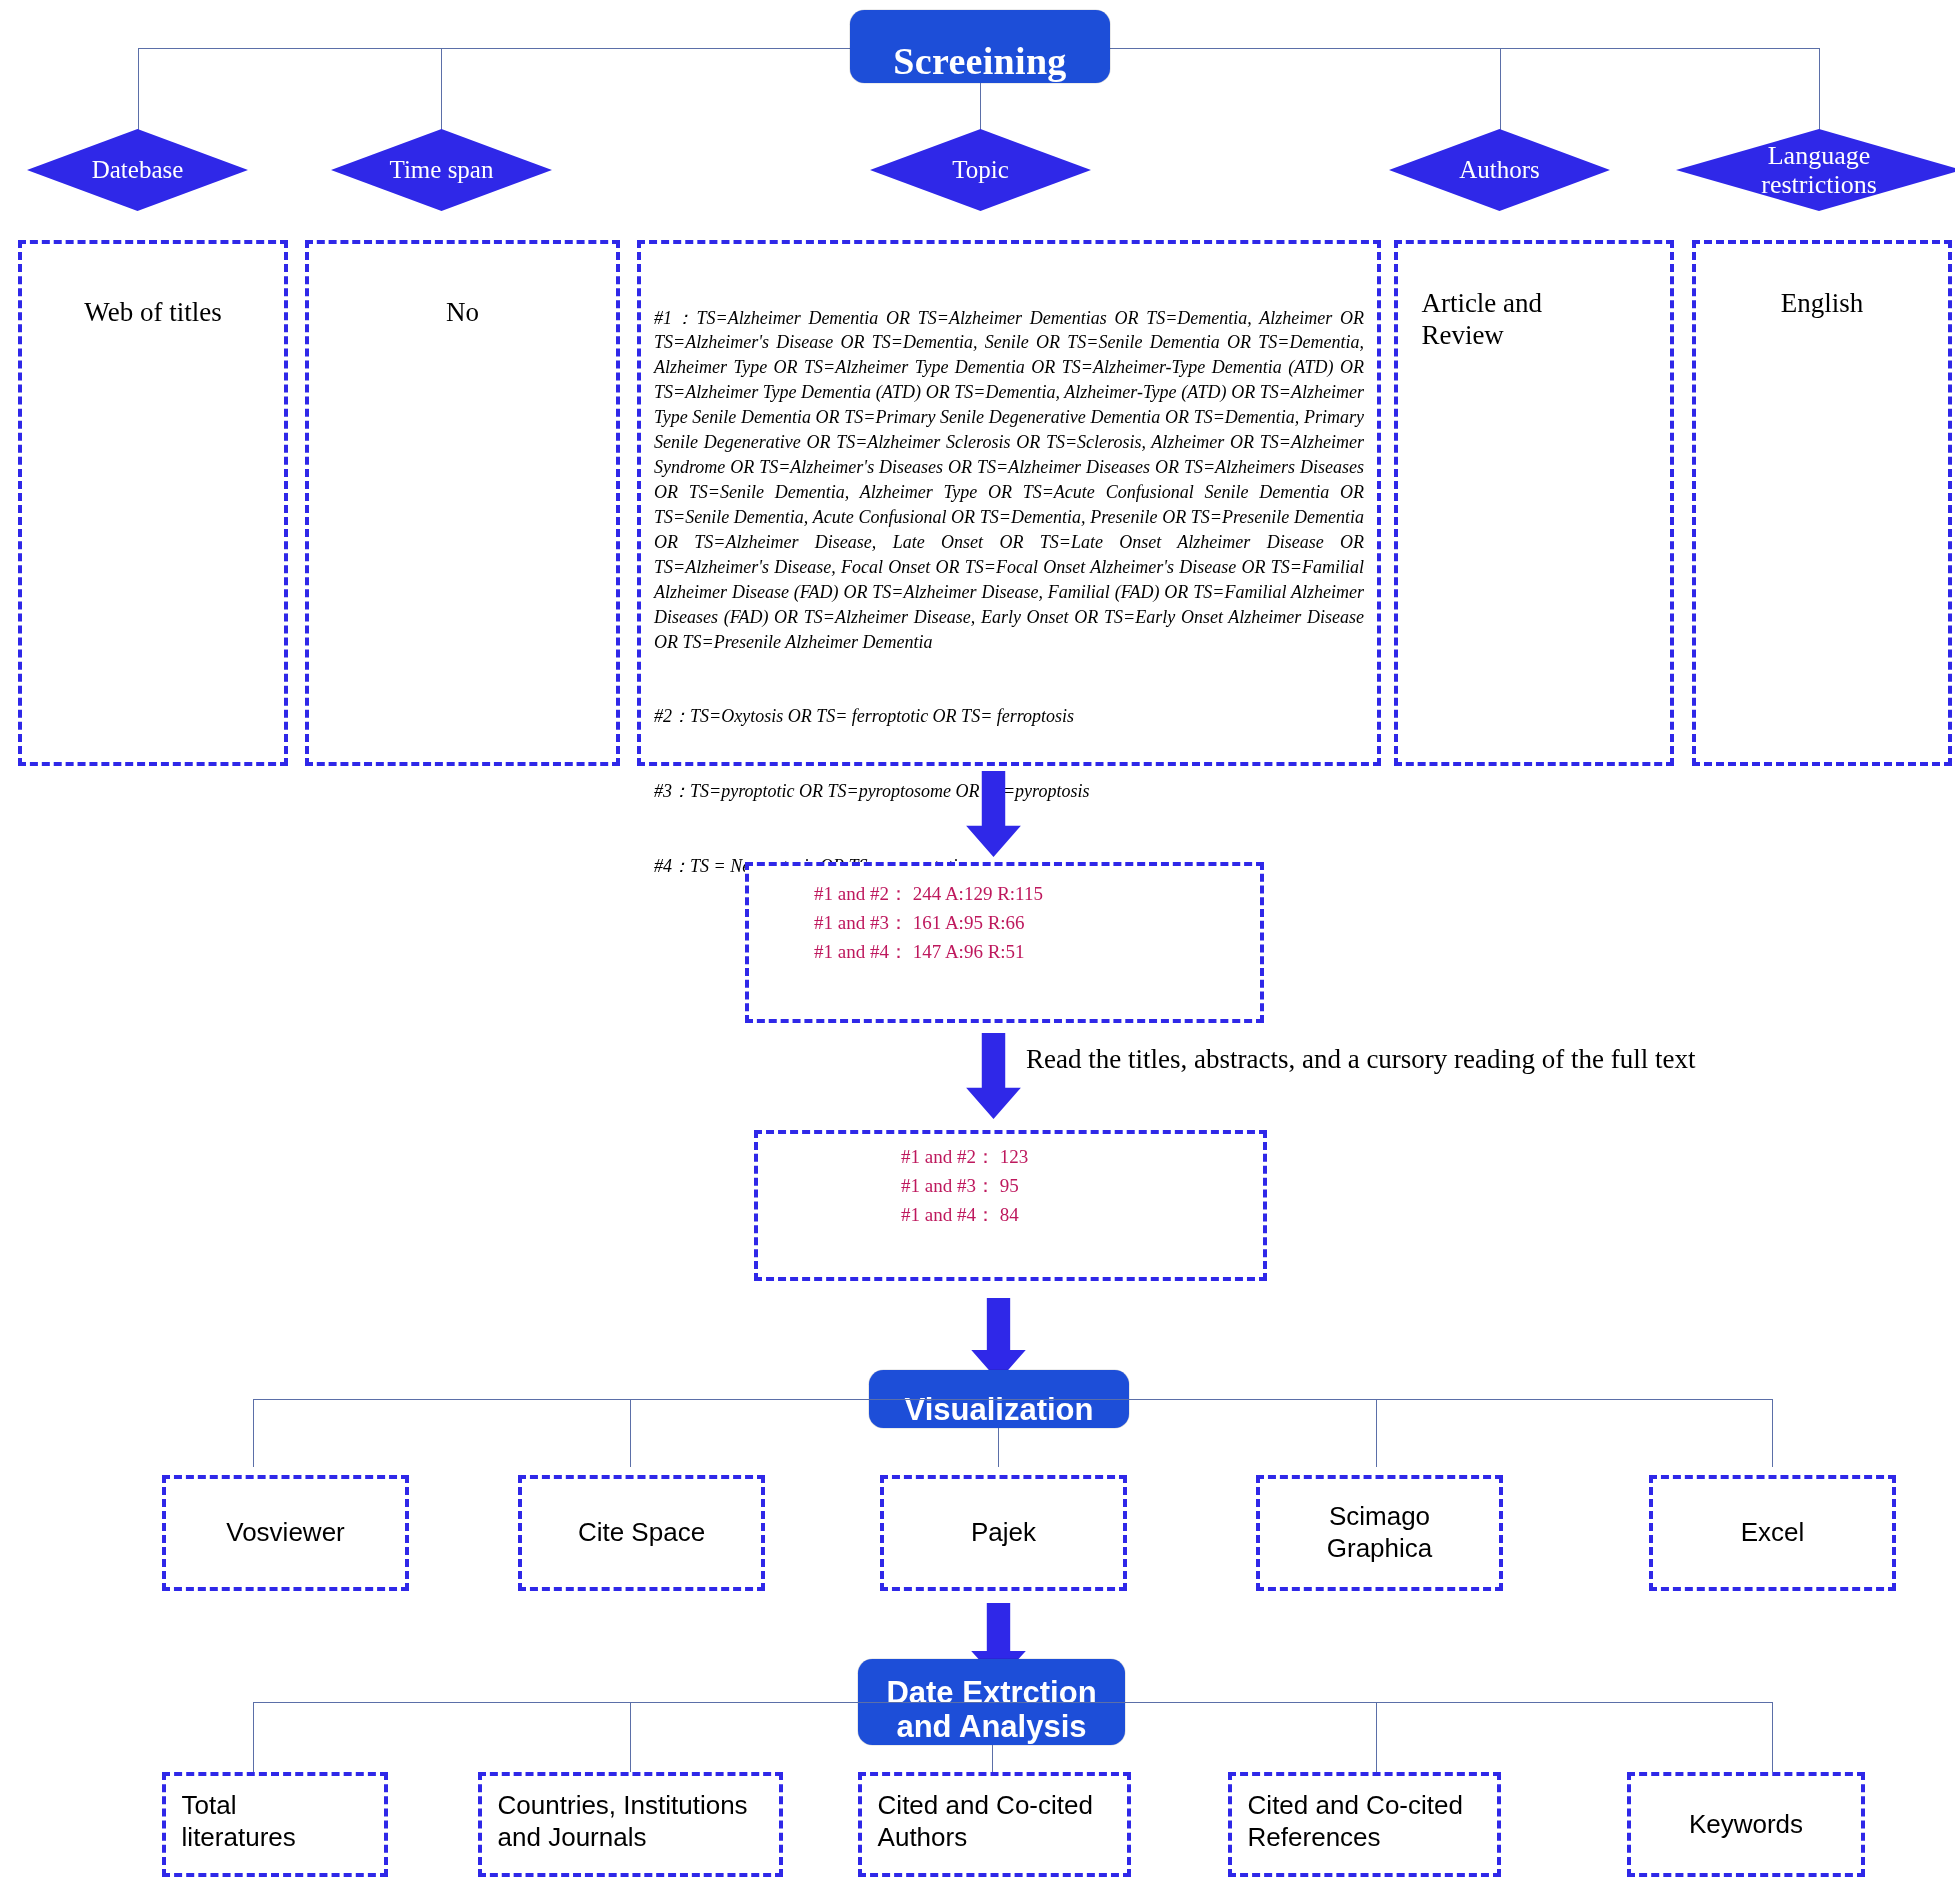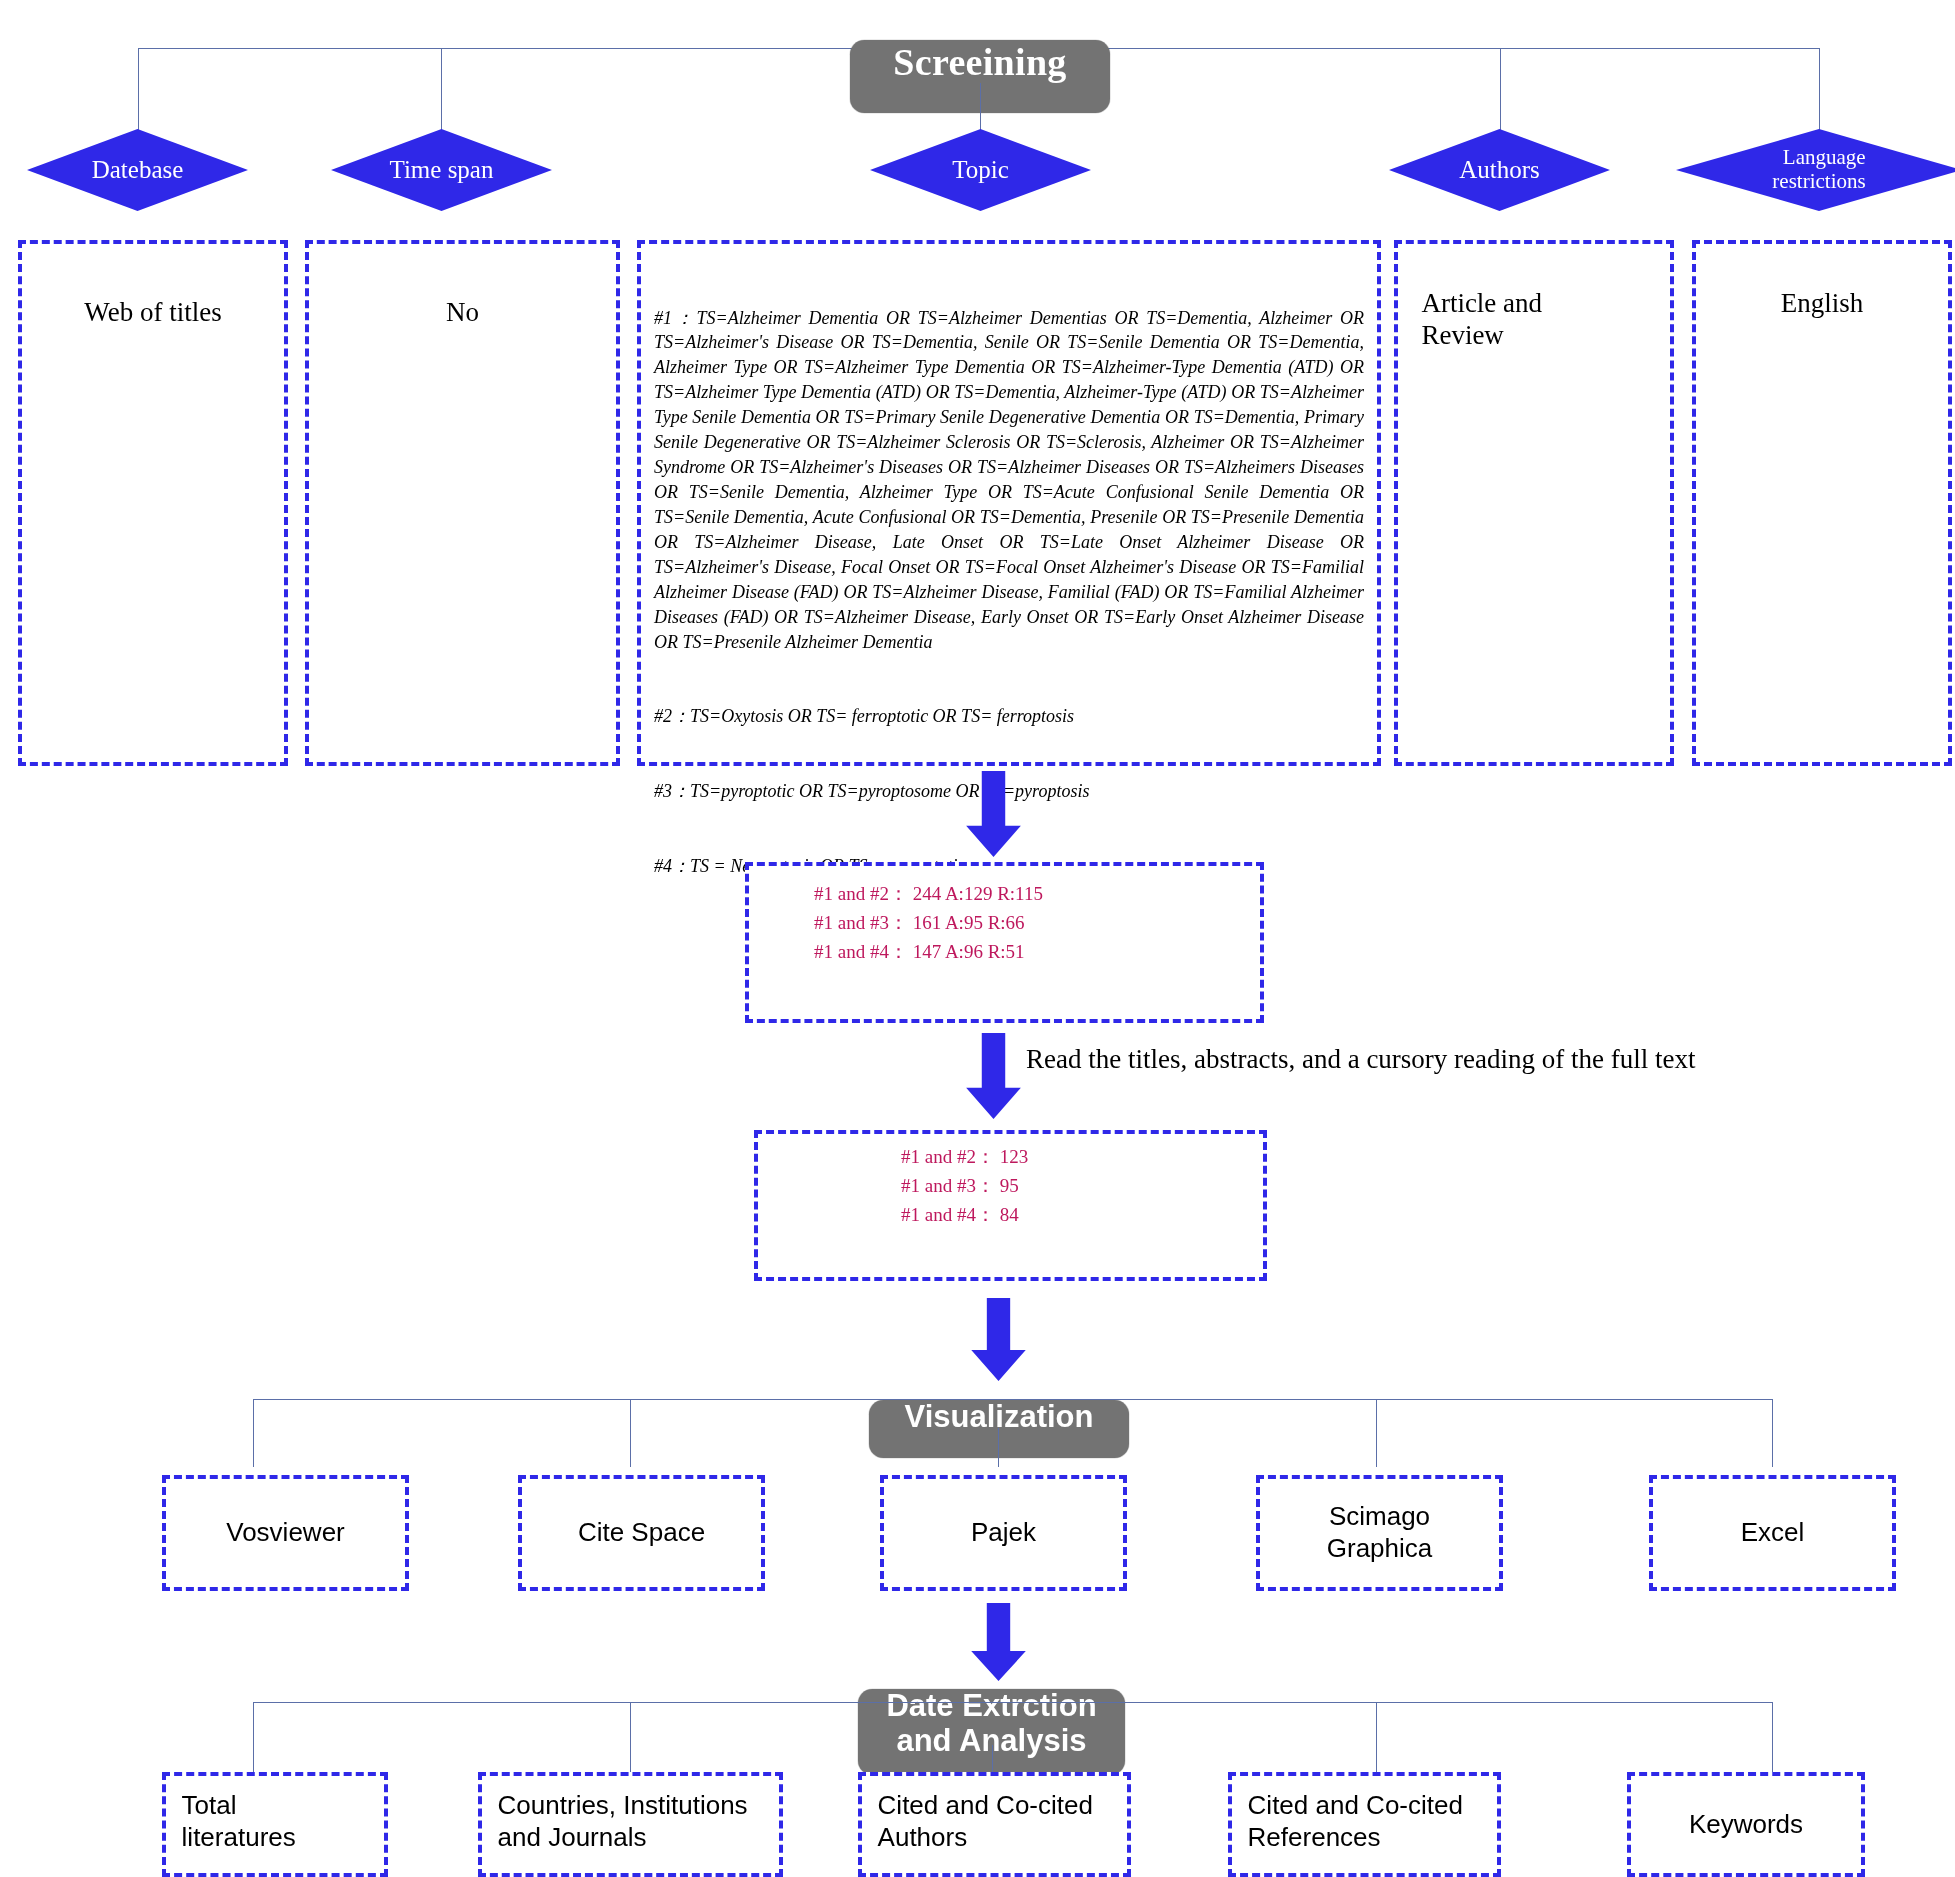--- a/index.html
+++ b/index.html
@@ -15,30 +15,29 @@
     position: relative;
     width: 1955px;
     height: 1877px;
     background: #ffffff;
     overflow: hidden;
   }
   .abs { position: absolute; }
 
   
   .node-blue {
-    background: #737373;
+    background: #1d4ed8;
     border-radius: 14.3px;
     color: #ffffff;
     display: flex;
-    align-items: flex-start;
+    align-items: flex-end;
     justify-content: center;
     text-align: center;
     box-shadow: 0 0 0 0.6px rgba(0,0,0,0.15);
     box-sizing: border-box;
-    margin-top: 30px;
   }
   .node-blue.serif-title {
     font-family: "Liberation Serif", serif;
     font-weight: bold;
     font-size: 38px;
     letter-spacing: 0.3px;
   }
   .node-blue.sans-title {
     font-family: "Liberation Sans", sans-serif;
     font-weight: bold;
@@ -176,21 +175,21 @@
     <div class="diamond-label">Topic</div>
   </div>
 
   <div class="abs diamond-wrap" style="left:1389px; top:129px; width:221px; height:82px;">
     <div class="diamond-shape"></div>
     <div class="diamond-label">Authors</div>
   </div>
 
   <div class="abs diamond-wrap" style="left:1676px; top:129px; width:286px; height:82px;">
     <div class="diamond-shape"></div>
-    <div class="diamond-label" style="font-size:21px;text-align:right;">Language
+    <div class="diamond-label" style="font-size:26px;">Language
 restrictions</div>
   </div>
 
   <div class="abs dashed-box" style="left:18px; top:240px; width:270px; height:526px;">
     <div class="label-serif abs" style="left:0; top:52px; width:100%; text-align:center;">Web of titles</div>
   </div>
 
   <div class="abs dashed-box" style="left:305px; top:240px; width:315px; height:526px;">
     <div class="label-serif abs" style="left:0; top:52px; width:100%; text-align:center;">No</div>
   </div>

